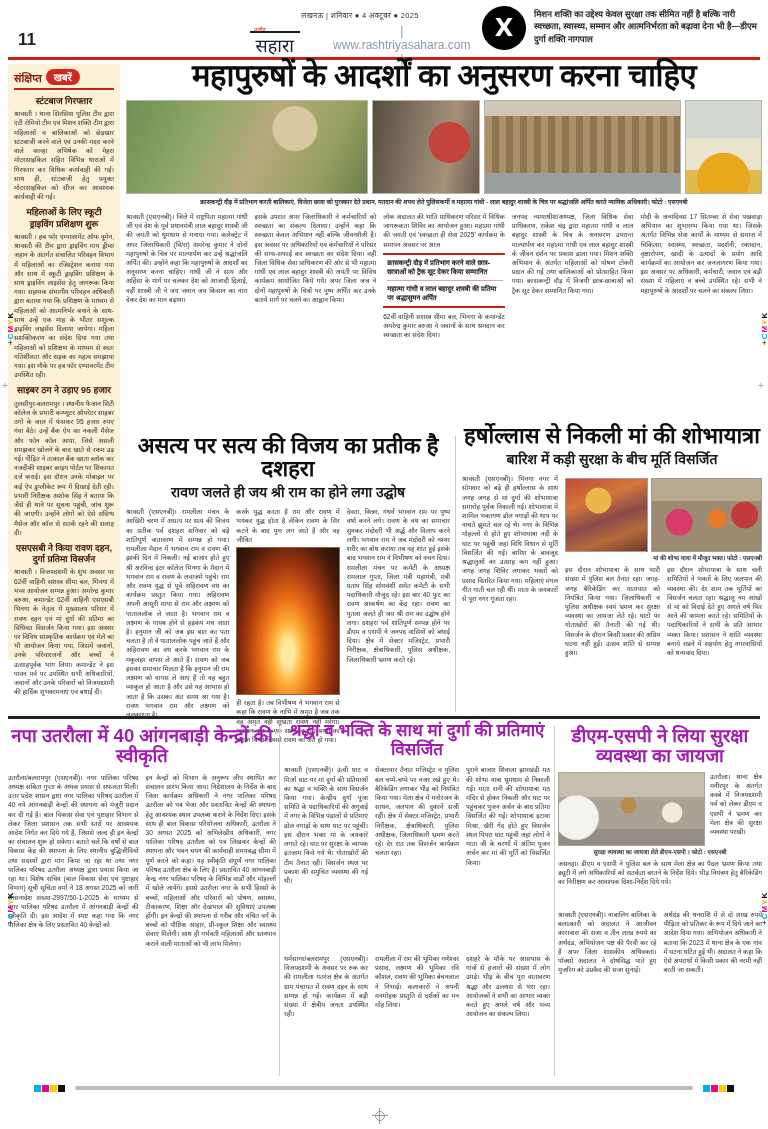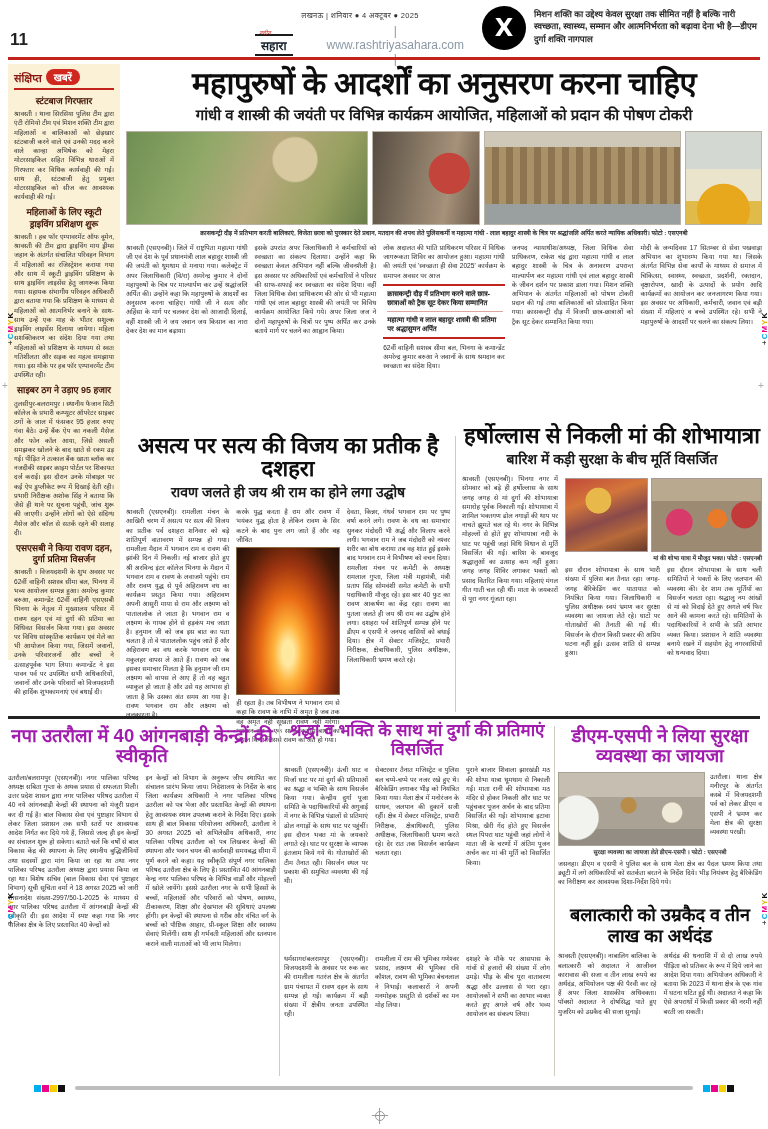--- a/index.html
+++ b/index.html
@@ -3,33 +3,33 @@
 <meta charset="utf-8">
 <style>
   * { margin:0; padding:0; box-sizing:border-box; }
   html,body { background:#ffffff; }
   #page {
     position:relative; width:768px; height:1129px; margin:0 auto;
     background:#ffffff; overflow:hidden;
     font-family:"Liberation Sans", sans-serif; color:#1c1c1c;
   }
   
-  .page-num { position:absolute; left:10px; top:30px; font-size:17px; font-weight:bold; color:#222; }
+  .page-num { position:absolute; left:18px; top:30px; font-size:17px; font-weight:bold; color:#222; }
   .masthead-box {
     position:absolute; left:55px; top:9px; width:162px; height:40px;
     background:linear-gradient(180deg,#f0432a 0%,#d9291c 55%,#c21d12 100%);
     border-radius:3px; display:flex; align-items:center; justify-content:center;
   }
   .masthead-box span { color:#ffe9a8; font-weight:bold; font-size:15px; text-shadow:0 1px 1px #7a0e08; }
   .center-head { position:absolute; left:255px; top:10px; width:210px; text-align:center; }
   .dateline { font-size:7.5px; color:#333; letter-spacing:.3px; }
   .brandline { margin-top:4px; display:flex; align-items:center; justify-content:center; gap:5px; }
   .brand-mark { border-top:2px solid #1c1c1c; border-bottom:2px solid #1c1c1c; padding:0 6px; position:relative; }
   .brand-prefix { position:absolute; top:-7px; left:4px; font-size:6px; color:#c2231b; font-style:italic; }
-  .brand-name { font-size:12px; font-weight:bold; color:#17212b; }
+  .brand-name { font-size:18px; font-weight:normal; color:#17212b; }
   .site-url { font-size:12px; color:#8b99a5;margin-left:28px; }
   .x-badge {
     position:absolute; left:482px; top:6px; width:44px; height:44px; border-radius:50%;
     background:#000; display:flex; align-items:center; justify-content:center;
   }
   .x-badge span { color:#fff; font-size:24px; font-weight:bold; font-family:"DejaVu Sans", sans-serif; }
   .quote-block { position:absolute; left:534px; top:8px; width:228px; font-size:8.6px; font-weight:bold; color:#2a2a2a; line-height:1.45; }
   .head-rule { position:absolute; left:8px; right:8px; top:57px; height:3px; background:#c2231b; }
   
   .sidebar {
@@ -38,21 +38,21 @@
   }
   .sb-head { display:flex; align-items:center; gap:4px; border-bottom:2px solid #c2231b; padding-bottom:3px; }
   .sb-head-left { color:#8a1710; font-weight:bold; font-size:11px;font-family:Liberation Mono, monospace; }
   .sb-head-right { background:#d0281e; color:#fff; font-weight:bold; font-size:10px; padding:1px 8px; border-radius:8px; }
   .sb-item-title { margin-top:6px; text-align:center; font-weight:bold; font-size:9px; color:#431508; line-height:1.25; }
   .sb-item-body { margin-top:2px; font-size:6.3px; line-height:1.42; text-align:justify; color:#3a3a3a; }
   
   .body-text { font-size:6.6px; line-height:1.4; text-align:justify; color:#2d2d2d; }
   
   .main-article { position:absolute; left:126px; top:60px; width:636px; }
-  .hl-main { font-size:31px; font-weight:bold; text-align:center; color:#0d0d0d; line-height:1.06; letter-spacing:-.5px;margin-top:8px; }
+  .hl-main { font-size:31px; font-weight:bold; text-align:center; color:#0d0d0d; line-height:1.06; letter-spacing:-.5px; }
   .hl-sub  { font-size:15px; font-weight:bold; text-align:center; color:#1a1a1a; margin-top:3px; }
   .photo-row { display:flex; gap:4px; margin-top:7px; height:94px; }
   .photo { border:1px solid #b9b3a5; }
   .ph-run    { flex:0 0 38%; background:
       radial-gradient(circle at 70% 30%, #d8c9a0 0 12%, transparent 13%),
       linear-gradient(115deg,#6f8f52 0%,#8fa868 30%,#b7a97c 55%,#97a060 80%,#6b7f4a 100%); }
   .ph-award  { flex:0 0 17%; background:
       radial-gradient(circle at 72% 45%, #c2443a 0 22%, transparent 23%),
       linear-gradient(100deg,#564c42 0%,#8a7a66 45%,#a6917a 70%,#6b5a4a 100%); }
   .ph-police { flex:0 0 31%; background:
@@ -165,21 +165,20 @@
       <div class="sb-item-body body-text">तुलसीपुर-बलरामपुर । स्थानीय फैजान सिटी कॉलेज के प्रभारी कम्प्यूटर ऑपरेटर साइबर ठगों के जाल में फंसकर 95 हजार रुपए गंवा बैठे। उन्हें बैंक ऐप का नकली मैसेज और फोन कॉल आया, जिसे असली समझकर खोलने के बाद खाते से रकम उड़ गई। पीड़ित ने तत्काल बैंक खाता ब्लॉक कर नजदीकी साइबर क्राइम पोर्टल पर शिकायत दर्ज कराई। इस दौरान उनके मोबाइल पर कई ऐप डुप्लीकेट रूप में दिखाई देती रही। प्रभारी निरीक्षक अशोक सिंह ने बताया कि जैसे ही थाने पर सूचना पहुंची, जांच शुरू की जाएगी। उन्होंने लोगों को ऐसे संदिग्ध मैसेज और कॉल से सतर्क रहने की सलाह दी।</div>
     </div>
     <div>
       <div class="sb-item-title">एसएसबी ने किया रावण दहन, दुर्गा प्रतिमा विसर्जन</div>
       <div class="sb-item-body body-text">श्रावस्ती । विजयदशमी के शुभ अवसर पर 62वीं वाहिनी सशस्त्र सीमा बल, भिनगा में भव्य आयोजन सम्पन्न हुआ। अमरेन्द्र कुमार बरुआ, कमान्डेंट 62वीं वाहिनी एसएसबी भिनगा के नेतृत्व में मुख्यालय परिसर में रावण दहन एवं मां दुर्गा की प्रतिमा का विधिवत विसर्जन किया गया। इस अवसर पर विविध सांस्कृतिक कार्यक्रम एवं मेले का भी आयोजन किया गया, जिसमें जवानों, उनके परिवारजनों और बच्चों ने उत्साहपूर्वक भाग लिया। कमान्डेंट ने इस पावन पर्व पर उपस्थित सभी अधिकारियों, जवानों और उनके परिवारों को विजयदशमी की हार्दिक शुभकामनाएं एवं बधाई दी।</div>
     </div>
   </div>
 
   <div class="main-article">
     <div class="hl-main">महापुरुषों  के आदर्शों का अनुसरण करना चाहिए</div>
-    <div class="hl-sub">गांधी व  शास्त्री की जयंती पर विभिन्न कार्यक्रम आयोजित, महिलाओं को प्रदान की पोषण टोकरी</div>
     <div class="photo-row">
       <div class="photo ph-run"></div>
       <div class="photo ph-award"></div>
       <div class="photo ph-police"></div>
       <div class="photo ph-shrine"></div>
     </div>
     <div class="photo-caption">क्रासकन्ट्री दौड़ में प्रतिभाग करती बालिकाएं, विजेता छात्रा को पुरस्कार देते प्रधान, मतदान की शपथ लेते पुलिसकर्मी व महात्मा गांधी - लाल बहादुर शास्त्री के चित्र पर श्रद्धांजलि अर्पित करते न्यायिक अधिकारी। फोटो : एसएनबी</div>
     <div class="cols-5">
       <div class="body-text">श्रावस्ती (एसएनबी)। जिले में राष्ट्रपिता महात्मा गांधी जी एवं देश के पूर्व प्रधानमंत्री लाल बहादुर शास्त्री जी की जयंती को धूमधाम से मनाया गया। कलेक्ट्रेट में अपर जिलाधिकारी (वि/रा) अमरेन्द्र कुमार ने दोनों महापुरुषों के चित्र पर माल्यार्पण कर उन्हें श्रद्धांजलि अर्पित की। उन्होंने कहा कि महापुरुषों के आदर्शों का अनुसरण करना चाहिए। गांधी जी ने सत्य और अहिंसा के मार्ग पर चलकर देश को आजादी दिलाई, वहीं शास्त्री जी ने जय जवान जय किसान का नारा देकर देश का मान बढ़ाया।</div>
       <div class="body-text">इसके उपरांत अपर जिलाधिकारी ने कर्मचारियों को स्वच्छता का संकल्प दिलाया। उन्होंने कहा कि स्वच्छता केवल अभियान नहीं बल्कि जीवनशैली है। इस अवसर पर अधिकारियों एवं कर्मचारियों ने परिसर की साफ-सफाई कर स्वच्छता का संदेश दिया। वहीं जिला विधिक सेवा प्राधिकरण की ओर से भी महात्मा गांधी एवं लाल बहादुर शास्त्री की जयंती पर विविध कार्यक्रम आयोजित किये गये। अपर जिला जज ने दोनों महापुरुषों के चित्रों पर पुष्प अर्पित कर उनके बताये मार्ग पर चलने का आह्वान किया।</div>
@@ -264,21 +263,20 @@
     <div class="hl-bottom">डीएम-एसपी ने लिया सुरक्षा व्यवस्था का जायजा</div>
     <div class="dmsp-top">
       <div class="ph-dmsp"></div>
       <div class="dmsp-side body-text">उतरौला। थाना क्षेत्र मनीरपुर के अंतर्गत कस्बे में विजयदशमी पर्व को लेकर डीएम व एसपी ने भ्रमण कर मेला क्षेत्र की सुरक्षा व्यवस्था परखी।</div>
     </div>
     <div class="dmsp-caption">सुरक्षा व्यवस्था का जायजा लेते डीएम-एसपी ।  फोटो : एसएनबी</div>
     <div class="body-text">जसनहा। डीएम व एसपी ने पुलिस बल के साथ मेला क्षेत्र का पैदल भ्रमण किया तथा ड्यूटी में लगे अधिकारियों को सतर्कता बरतने के निर्देश दिये। भीड़ नियंत्रण हेतु बैरिकेडिंग का निरीक्षण कर आवश्यक दिशा-निर्देश दिये गये।</div>
   </div>
 
   <div class="art-court">
-    <div class="hl-court">बलात्कारी को उम्रकैद व तीन लाख का अर्थदंड</div>
     <div class="cols-2" style="margin-top:5px">
       <div class="body-text">श्रावस्ती (एसएनबी)। नाबालिग बालिका के बलात्कारी को अदालत ने आजीवन कारावास की सजा व तीन लाख रुपये का अर्थदंड, अभियोजन पक्ष की पैरवी कर रहे हैं अपर जिला शासकीय अधिवक्ता। पॉक्सो अदालत ने दोषसिद्ध पाते हुए मुजरिम को उम्रकैद की सजा सुनाई।</div>
       <div class="body-text">अर्थदंड की धनराशि में से दो लाख रुपये पीड़िता को प्रतिकर के रूप में दिये जाने का आदेश दिया गया। अभियोजन अधिकारी ने बताया कि 2023 में थाना क्षेत्र के एक गांव में घटना घटित हुई थी। अदालत ने कहा कि ऐसे अपराधों में किसी प्रकार की नरमी नहीं बरती जा सकती।</div>
     </div>
   </div>
 
   <div class="cmyk-vert" style="left:6px; top:345px;">
     <span class="p">+</span><span class="c">C</span><span class="m">M</span><span class="y">Y</span><span class="k">K</span>
   </div>
   <div class="cmyk-vert" style="left:6px; top:925px;">

